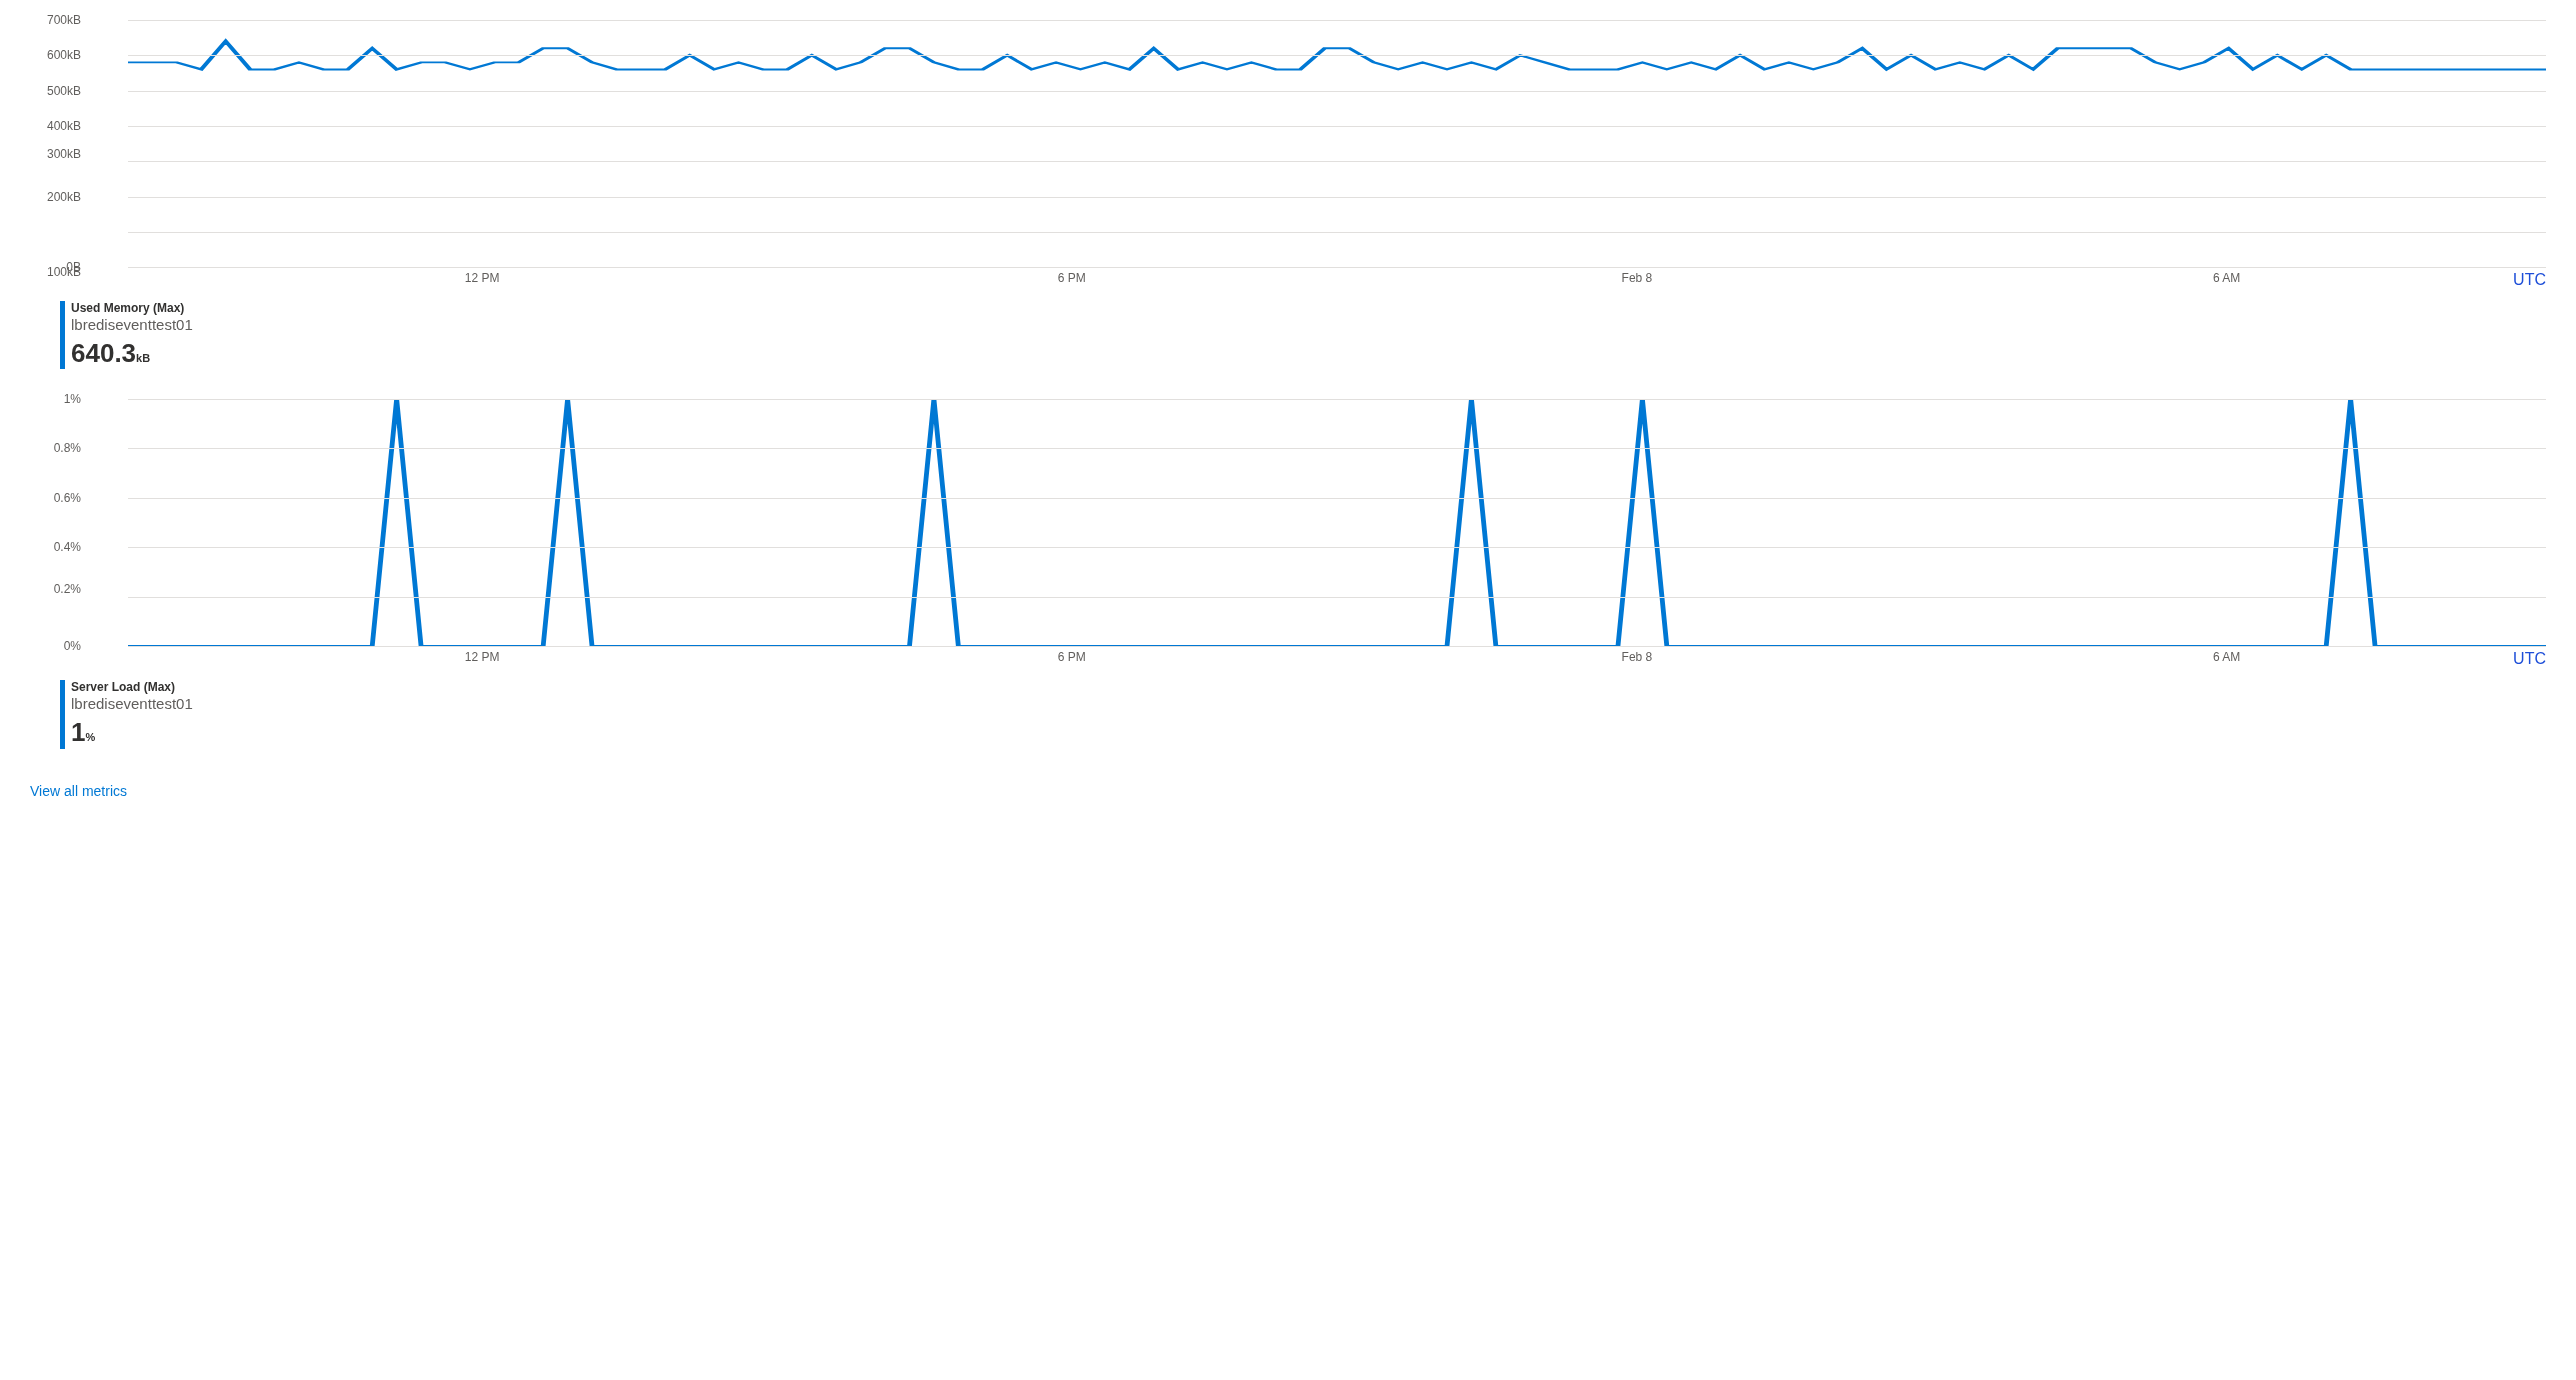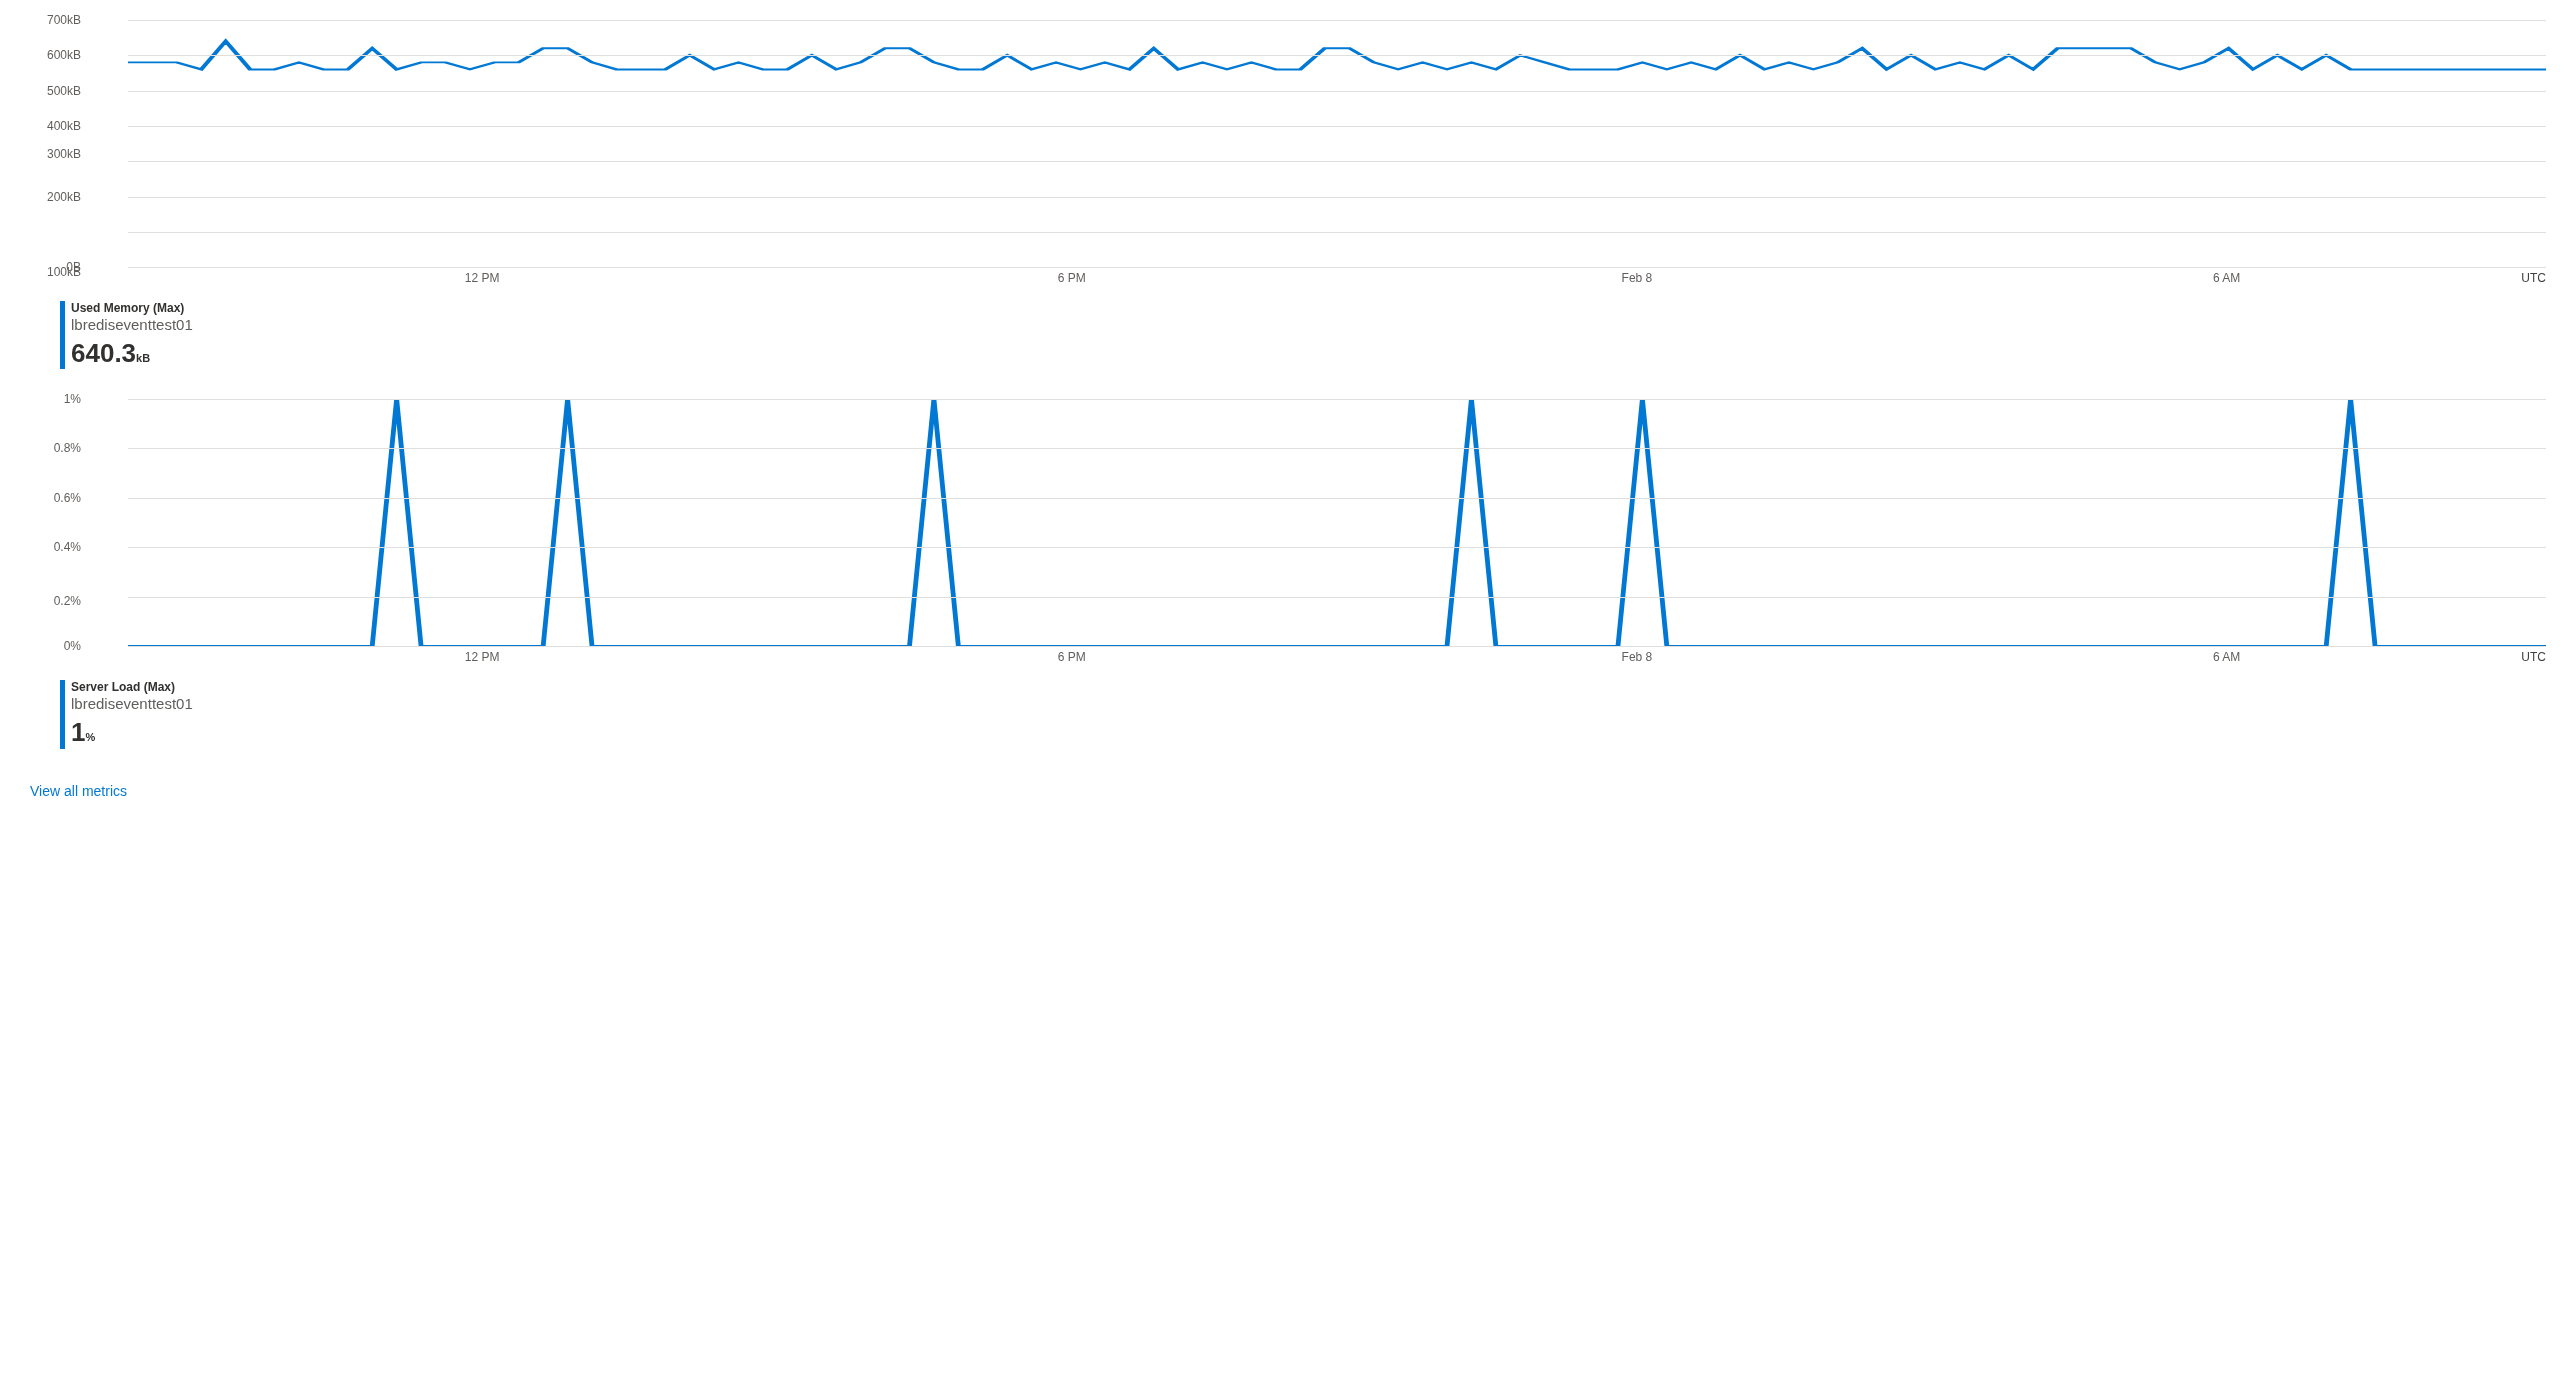--- a/index.html
+++ b/index.html
@@ -57,22 +57,22 @@
     position: absolute;
     font-size: 12px;
     color: #605e5c;
     transform: translateX(-50%);
     top: 4px;
   }
   .utc {
     position: absolute;
     right: 0;
     top: 4px;
-    font-size: 12px;
-    color: #404040;
+    font-size: 16px;
+    color: #1d4ed8;
   }
   svg.line { position: absolute; inset: 0; width: 100%; height: 100%; }
   svg.line polyline { fill: none; stroke: #0078d4; stroke-width: 2; }
   .legend {
     display: flex;
     align-items: flex-start;
     margin-top: 10px;
     margin-left: 30px;
   }
   .legend-bar {
@@ -151,21 +151,21 @@
 </div>
 
 
 <div class="chart-section">
   <div class="chart-wrap">
     <div class="ylabels" id="y1">
         <div class="ylab" style="top: 0px;">1%</div>
         <div class="ylab" style="top: 49px;">0.8%</div>
         <div class="ylab" style="top: 99px;">0.6%</div>
         <div class="ylab" style="top: 148px;">0.4%</div>
-        <div class="ylab" style="top: 202px; margin-left: 8px;">0.2%</div>
+        <div class="ylab" style="top: 190px; margin-left: 8px;">0.2%</div>
         <div class="ylab" style="top: 247px;">0%</div>
       </div>
     <div class="plot" id="plot1">
       <svg class="line" viewBox="0 0 1000 250" preserveAspectRatio="none">
         <polyline id="poly1" points="0.0,250.0 10.1,250.0 20.2,250.0 30.3,250.0 40.4,250.0 50.5,250.0 60.6,250.0 70.7,250.0 80.8,250.0 90.9,250.0 101.0,250.0 111.1,0.0 121.2,250.0 131.3,250.0 141.4,250.0 151.5,250.0 161.6,250.0 171.7,250.0 181.8,0.0 191.9,250.0 202.0,250.0 212.1,250.0 222.2,250.0 232.3,250.0 242.4,250.0 252.5,250.0 262.6,250.0 272.7,250.0 282.8,250.0 292.9,250.0 303.0,250.0 313.1,250.0 323.2,250.0 333.3,0.0 343.4,250.0 353.5,250.0 363.6,250.0 373.7,250.0 383.8,250.0 393.9,250.0 404.0,250.0 414.1,250.0 424.2,250.0 434.3,250.0 444.4,250.0 454.5,250.0 464.6,250.0 474.7,250.0 484.8,250.0 494.9,250.0 505.1,250.0 515.2,250.0 525.3,250.0 535.4,250.0 545.5,250.0 555.6,0.0 565.7,250.0 575.8,250.0 585.9,250.0 596.0,250.0 606.1,250.0 616.2,250.0 626.3,0.0 636.4,250.0 646.5,250.0 656.6,250.0 666.7,250.0 676.8,250.0 686.9,250.0 697.0,250.0 707.1,250.0 717.2,250.0 727.3,250.0 737.4,250.0 747.5,250.0 757.6,250.0 767.7,250.0 777.8,250.0 787.9,250.0 798.0,250.0 808.1,250.0 818.2,250.0 828.3,250.0 838.4,250.0 848.5,250.0 858.6,250.0 868.7,250.0 878.8,250.0 888.9,250.0 899.0,250.0 909.1,250.0 919.2,0.0 929.3,250.0 939.4,250.0 949.5,250.0 959.6,250.0 969.7,250.0 979.8,250.0 989.9,250.0 1000.0,250.0"></polyline>
       </svg>
     <div class="grid-line" style="top: 0px;"></div>
         <div class="grid-line" style="top: 49px;"></div>
         <div class="grid-line" style="top: 99px;"></div>
         <div class="grid-line" style="top: 148px;"></div>

